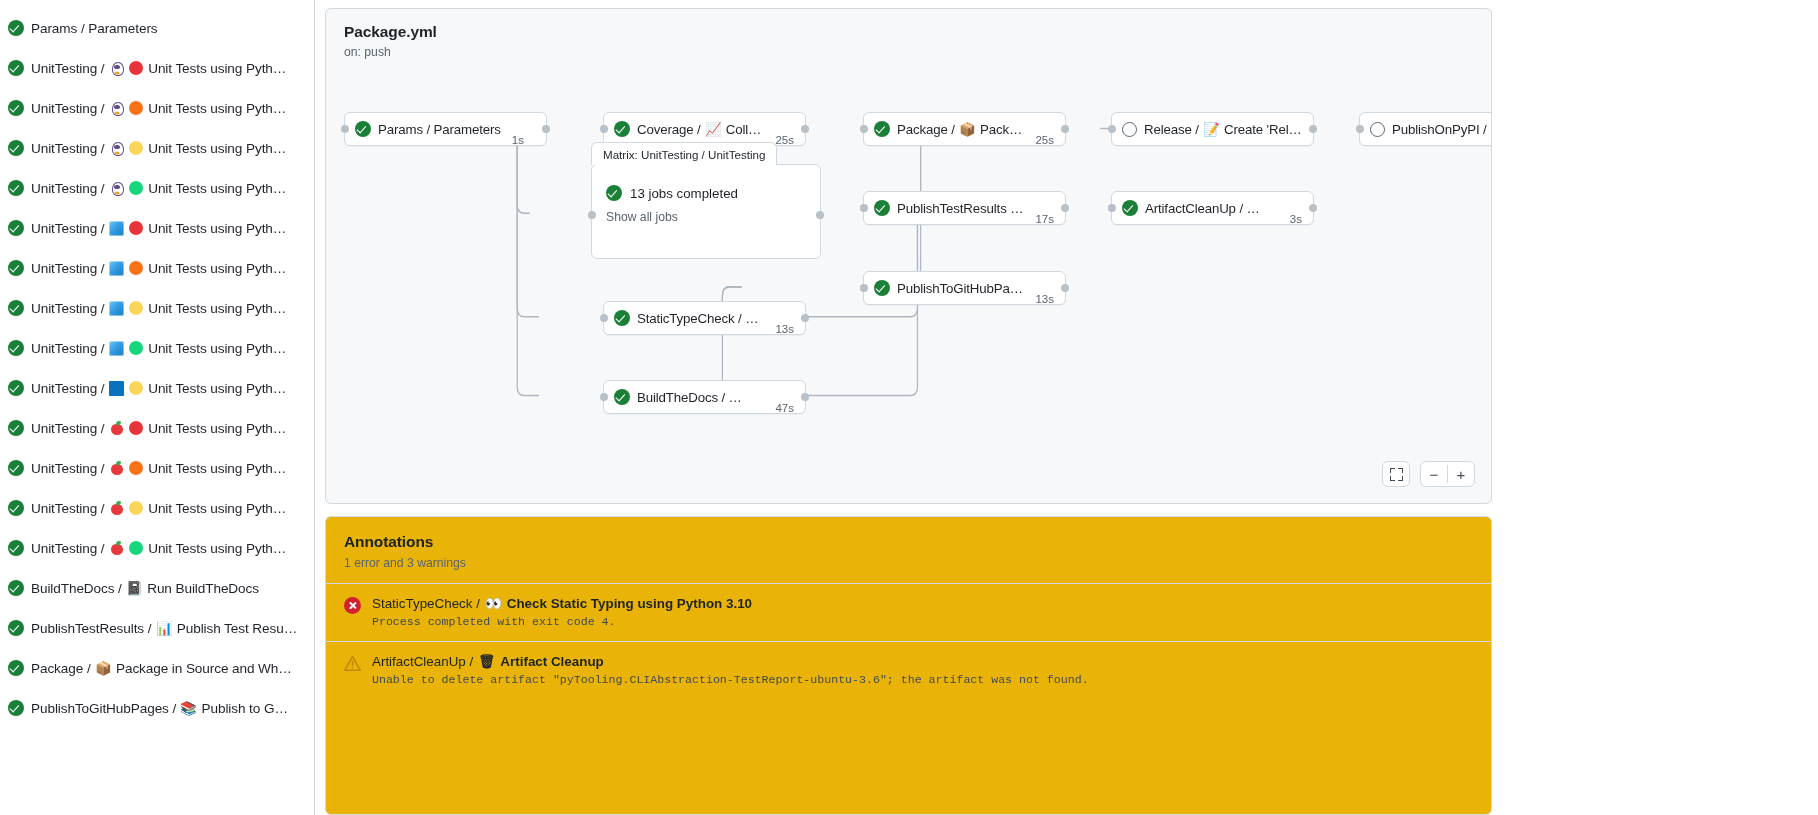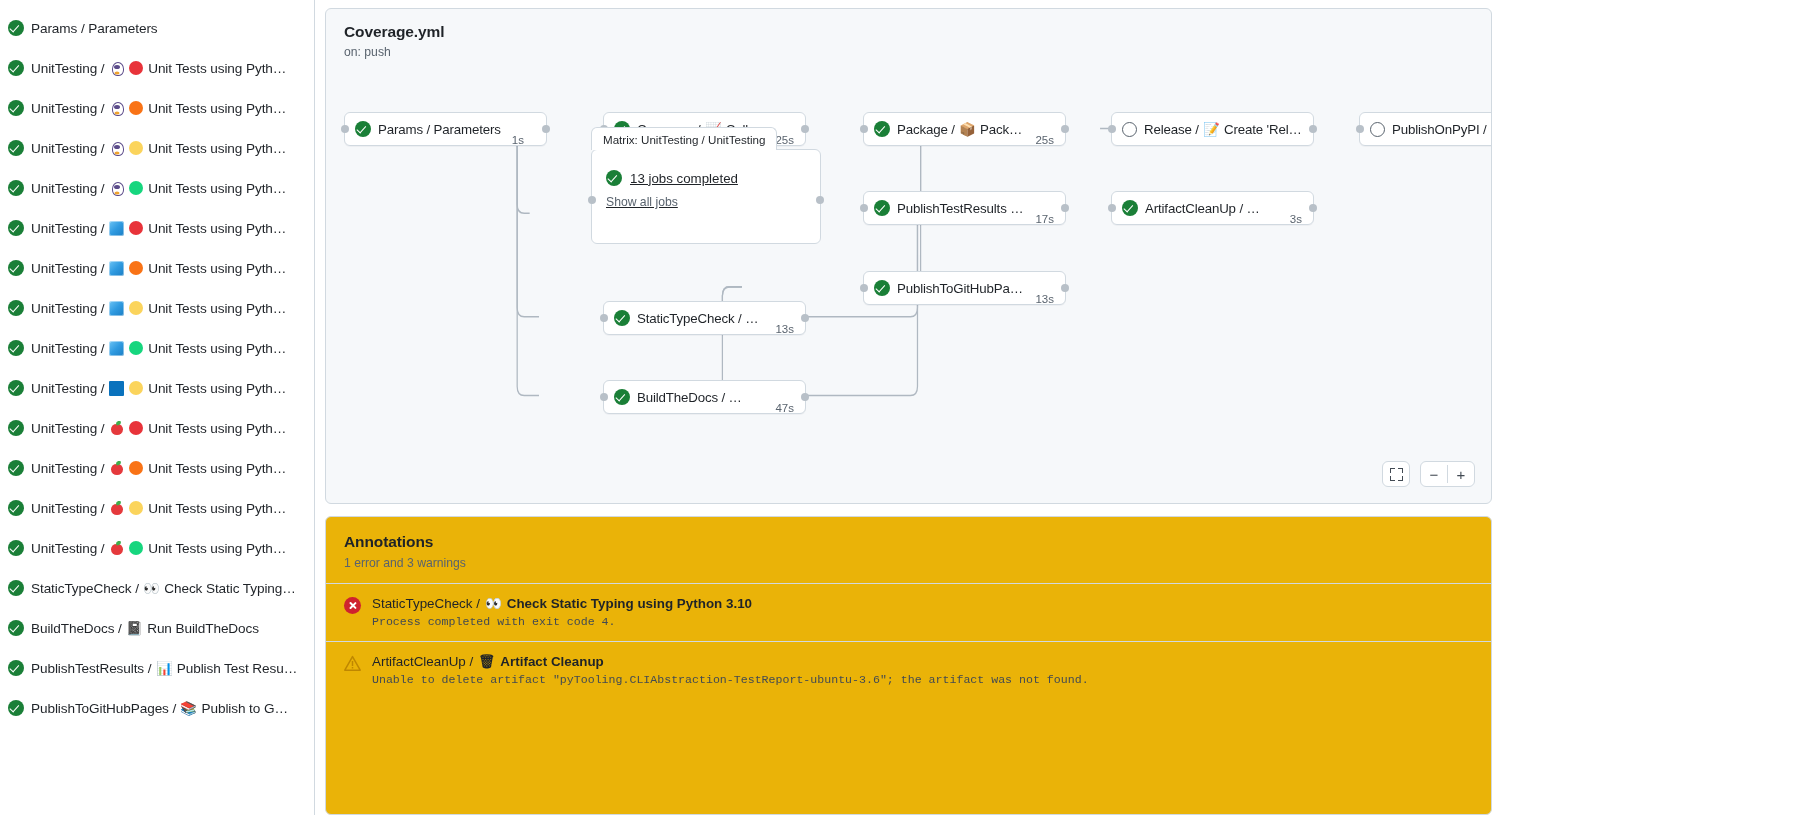--- a/index.html
+++ b/index.html
@@ -172,21 +172,21 @@
     height: 23px;
     padding: 0 11px;
     background: #ffffff;
     border: 1px solid #d1d9e0;
     border-bottom: none;
     border-radius: 6px 6px 0 0;
     display: flex; align-items: center;
     font-size: 11.6px; color: #1f2328; font-weight: 400;
     white-space: nowrap;
   }
-  #matrix-body { padding: 20px 0 0 14px; text-decoration: underline; }
+  #matrix-body { padding: 20px 0 0 14px; }
   #matrix-row { display: flex; align-items: center; gap: 8px; font-size: 13.3px; }
   #matrix-link {
     margin-top: 9px; font-size: 12.2px; color: #59636e;
     cursor: pointer;
   }
 
   
   #zoom-ctrls {
     position: absolute; right: 16px; bottom: 16px;
     display: flex; align-items: center; gap: 10px;
@@ -315,42 +315,42 @@
       <div class="side-item">
         <span class="chk"></span>
         <span class="side-label"><span>UnitTesting / </span><span class="os os-apple" style="vertical-align: -3px; margin: 0px 4px 0px 1px;"></span><span class="pydot" style="background: rgb(251, 212, 92); display: inline-block; vertical-align: -2px; margin: 0px 5px 0px 1px;"></span><span>Unit Tests using Pyth…</span></span>
       </div>
       <div class="side-item">
         <span class="chk"></span>
         <span class="side-label"><span>UnitTesting / </span><span class="os os-apple" style="vertical-align: -3px; margin: 0px 4px 0px 1px;"></span><span class="pydot" style="background: rgb(22, 214, 126); display: inline-block; vertical-align: -2px; margin: 0px 5px 0px 1px;"></span><span>Unit Tests using Pyth…</span></span>
       </div>
       <div class="side-item">
         <span class="chk"></span>
-        <span class="side-label"><span>StaticTypeCheck / </span><span class="emoji" style="margin: 0px 4px 0px 1px;">👀</span><span>Check Static Typing…</span></span>
-      </div>
-      <div class="side-item">
-        <span class="chk"></span>
         <span class="side-label"><span>BuildTheDocs / </span><span class="emoji" style="margin: 0px 4px 0px 1px;">📓</span><span>Run BuildTheDocs</span></span>
       </div>
       <div class="side-item">
         <span class="chk"></span>
         <span class="side-label"><span>PublishTestResults / </span><span class="emoji" style="margin: 0px 4px 0px 1px;">📊</span><span>Publish Test Resu…</span></span>
       </div>
       <div class="side-item">
         <span class="chk"></span>
+        <span class="side-label"><span>Package / </span><span class="emoji" style="margin: 0px 4px 0px 1px;">📦</span><span>Package in Source and Wh…</span></span>
+      </div>
+      <div class="side-item">
+        <span class="chk"></span>
         <span class="side-label"><span>PublishToGitHubPages / </span><span class="emoji" style="margin: 0px 4px 0px 1px;">📚</span><span>Publish to G…</span></span>
       </div>
     </div>
 
   <div id="main">
 
     <div id="graph-panel" class="panel">
 
       <div id="graph-head">
-        <div id="wf-title">Coverage.yml</div>
+        <div id="wf-title">Package.yml</div>
         <div id="wf-sub">on: push</div>
       </div>
 
       <div id="canvas">
         <svg id="edges" viewBox="0 0 1493 496" preserveAspectRatio="none">
             <path d="M225,120 L273,120" fill="none" stroke="#afb8c1" stroke-width="1.6"></path>
             <path d="M225,120 L236,120 Q245,120 245,129 L245,196 Q245,205 254,205 L261,205" fill="none" stroke="#afb8c1" stroke-width="1.6"></path>
             <path d="M225,120 L236,120 Q245,120 245,129 L245,300 Q245,309 254,309 L273,309" fill="none" stroke="#afb8c1" stroke-width="1.6"></path>
             <path d="M225,120 L236,120 Q245,120 245,129 L245,379 Q245,388 254,388 L273,388" fill="none" stroke="#afb8c1" stroke-width="1.6"></path>
             <path d="M484,120 L533,120" fill="none" stroke="#afb8c1" stroke-width="1.6"></path>
@@ -427,21 +427,21 @@
             <span class="port in"></span>
             <span class="port out"></span>
           </div>
           <div class="node" style="left: 277px; top: 371px; width: 203px;">
             <span class="chk"></span>
             <span class="ntext"><span>BuildTheDocs / </span><span class="emoji" style="margin: 0px 4px 0px 1px;">📓</span><span>Run Buil…</span></span>
             <span class="dur">47s</span>
             <span class="port in"></span>
             <span class="port out"></span>
           </div>
-          <div id="matrix-node" style="left: 265px; top: 140px;">
+          <div id="matrix-node" style="left: 265px; top: 155px;">
             <div id="matrix-tab">Matrix: UnitTesting / UnitTesting</div>
             <div id="matrix-body">
               <div id="matrix-row">
                 <span class="chk"></span>
                 <span>13 jobs completed</span>
               </div>
               <div id="matrix-link">Show all jobs</div>
             </div>
             <span class="port in" style="top:50px;"></span>
             <span class="port out" style="top:50px;"></span>

